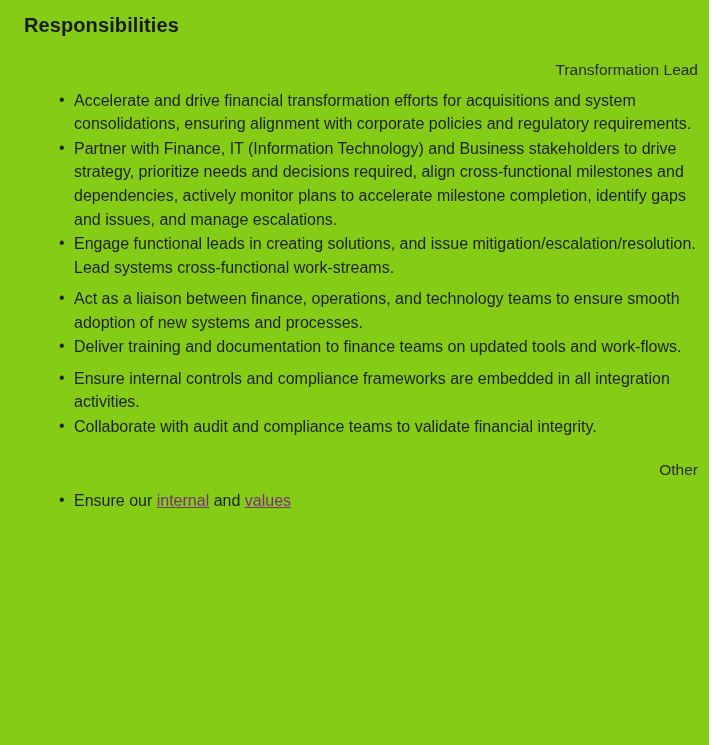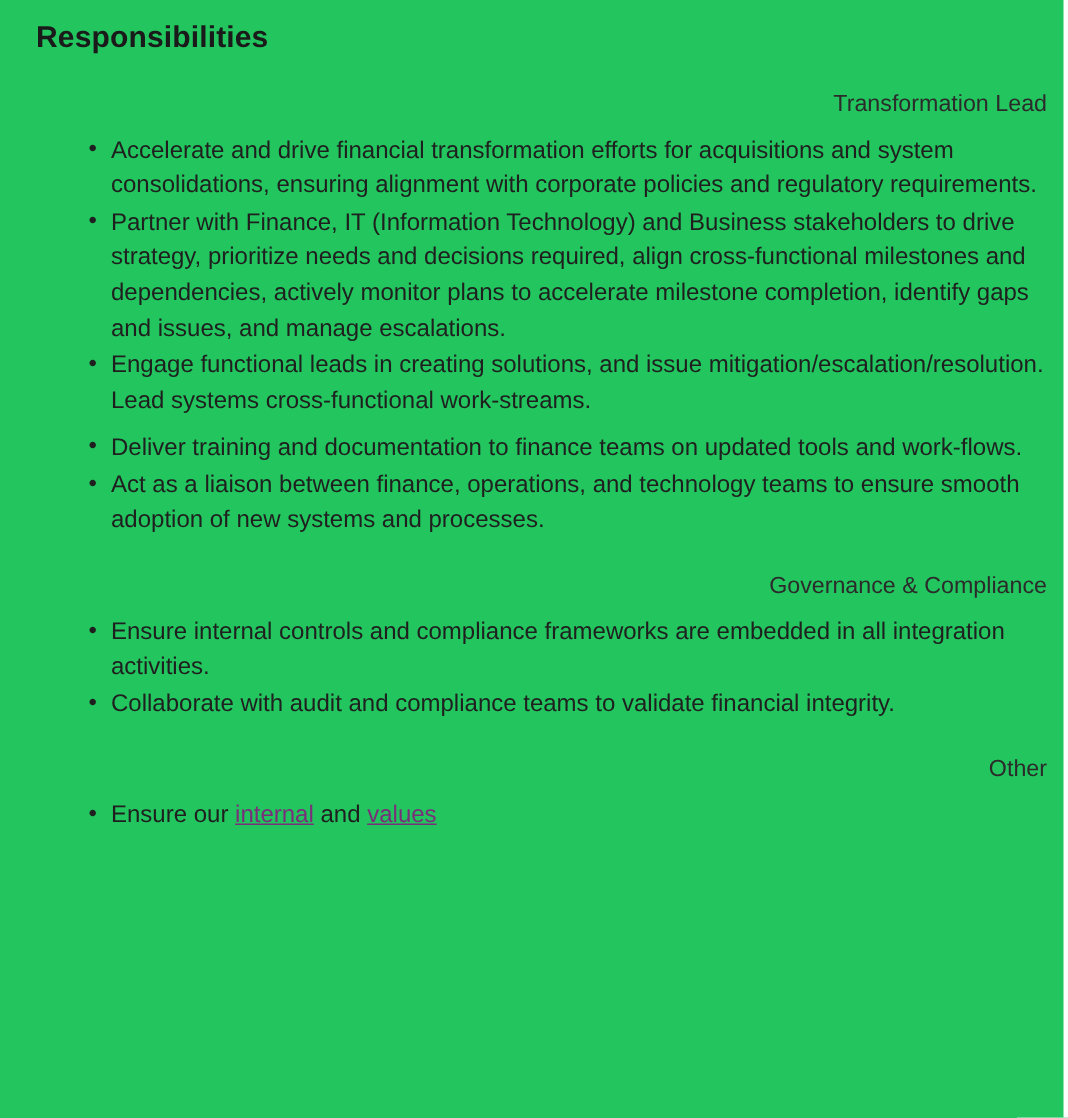--- a/index.html
+++ b/index.html
@@ -13,21 +13,21 @@
     font-family: "Liberation Sans", sans-serif;
     color: #1f1f1f;
     overflow: hidden;
   }
   .page {
     position: relative;
     width: 712px;
     height: 745px;
     box-sizing: border-box;
     padding: 8px 14px 0 24px;
-    background: #22c55e;
+    background: #84cc16;
   }
   .doc-title {
     font-size: 20px;
     font-weight: bold;
     color: #1a1a1a;
     margin: 4px 0 0 0;
     line-height: 1.3;
     letter-spacing: 0.1px;
   }
   .section-heading {
@@ -85,25 +85,24 @@
   <h1 class="doc-title">Responsibilities</h1>
 
   <div class="section-heading">Transformation Lead</div>
   <ul class="bullets">
     <li>Accelerate and drive financial transformation efforts for acquisitions and system consolidations, ensuring alignment with corporate policies and regulatory requirements.</li>
     <li>Partner with Finance, IT (Information Technology) and Business stakeholders to drive strategy, prioritize needs and decisions required, align cross-functional milestones and dependencies, actively monitor plans to accelerate milestone completion, identify gaps and issues, and manage escalations.</li>
     <li>Engage functional leads in creating solutions, and issue mitigation/escalation/resolution. Lead systems cross-functional work-streams.</li>
   </ul>
 
   <ul class="bullets">
+    <li>Act as a liaison between finance, operations, and technology teams to ensure smooth adoption of new systems and processes.</li>
     <li>Deliver training and documentation to finance teams on updated tools and work-flows.</li>
-    <li>Act as a liaison between finance, operations, and technology teams to ensure smooth adoption of new systems and processes.</li>
   </ul>
 
-  <div class="section-heading">Governance &amp; Compliance</div>
   <ul class="bullets">
     <li>Ensure internal controls and compliance frameworks are embedded in all integration activities.</li>
     <li>Collaborate with audit and compliance teams to validate financial integrity.</li>
   </ul>
 
   <div class="section-heading">Other</div>
   <ul class="bullets">
     <li><span>Ensure our </span><a class="doc-link">internal</a><span> and </span><a class="doc-link">values</a></li>
   </ul>
 

